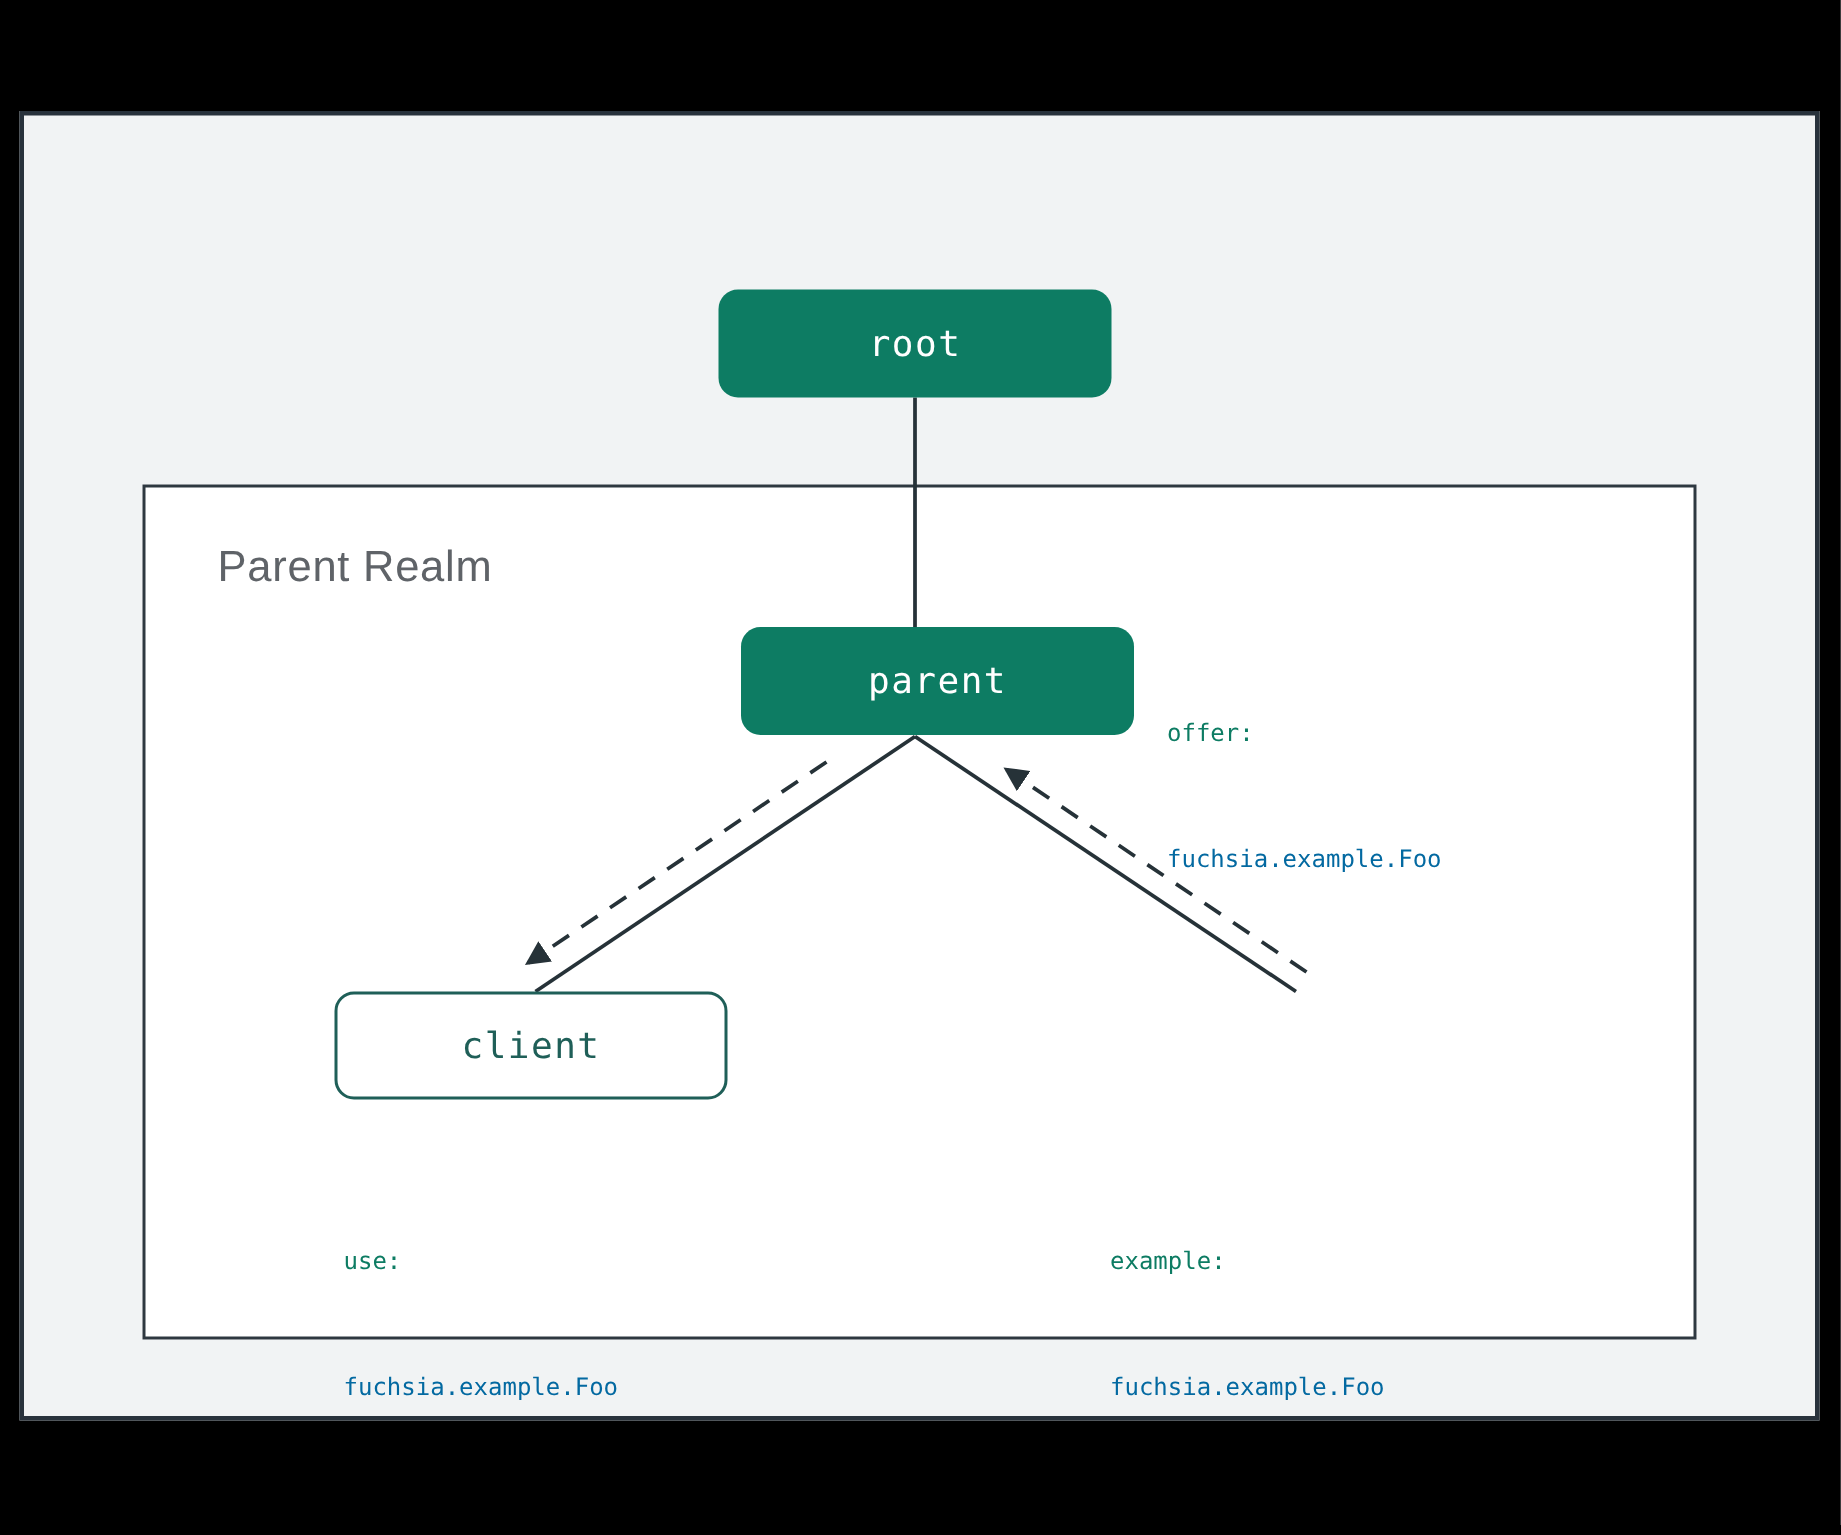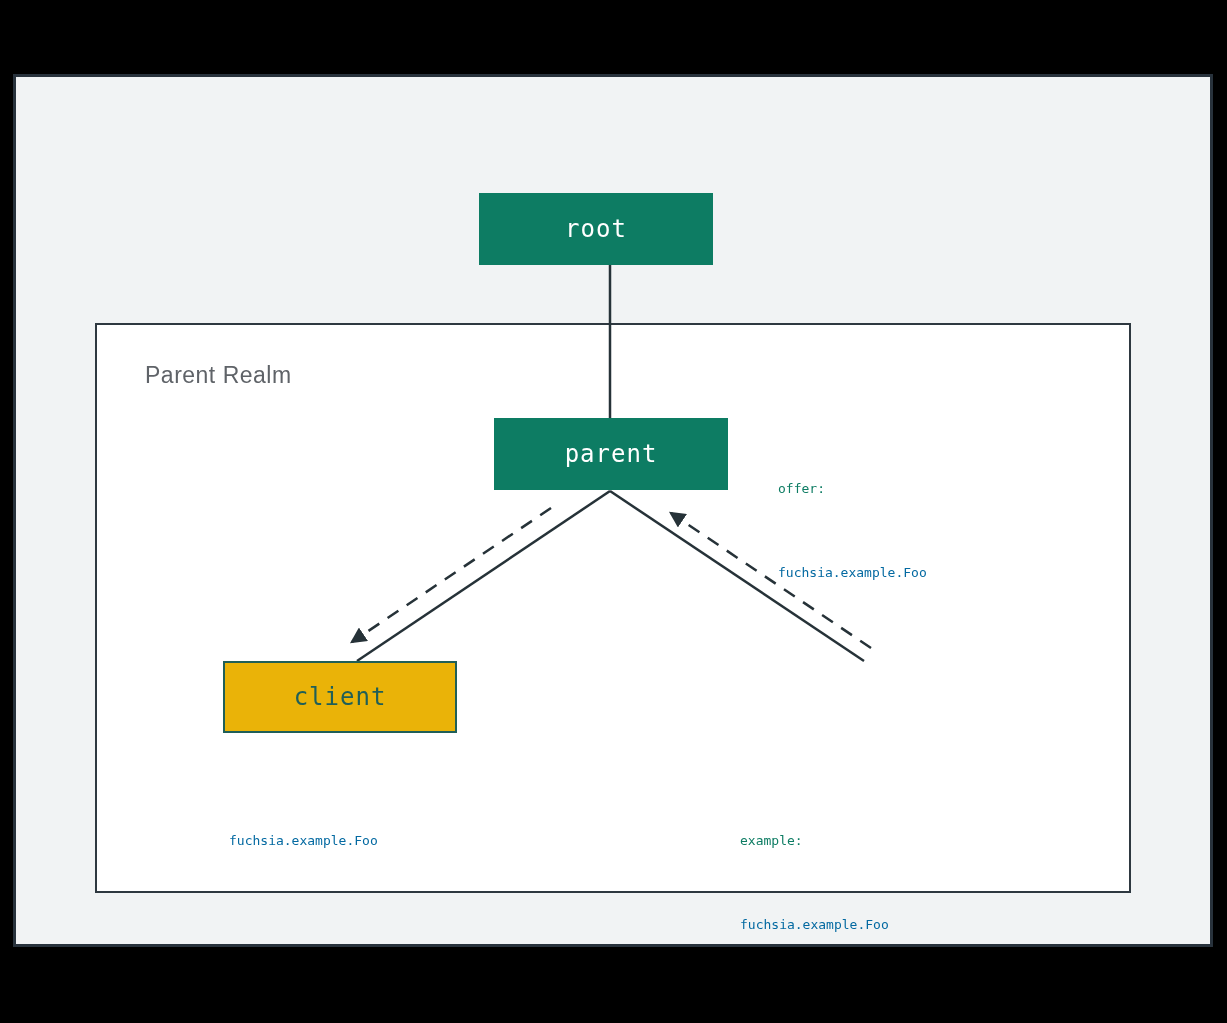--- a/index.html
+++ b/index.html
@@ -43,54 +43,54 @@
     width: 1036px;
     height: 570px;
     background: #ffffff;
     border: 2px solid #2e3840;
     box-sizing: border-box;
   }
   .realm-title {
     position: absolute;
     left: 145px;
     top: 362px;
-    font-size: 23px;
+    font-size: 29px;
     color: #5f6368;
     letter-spacing: 0.5px;
   }
   .node {
     position: absolute;
-    width: 234px;
+    width: 262px;
     height: 72px;
-    border-radius: 0;
+    border-radius: 13px;
     display: flex;
     align-items: center;
     justify-content: center;
     font-family: "DejaVu Sans Mono", monospace;
     font-size: 24px;
     letter-spacing: 1px;
     box-sizing: border-box;
   }
   .node.green {
     background: #0d7c63;
     color: #ffffff;
   }
   .node.gray {
-    background: #eab308;
+    background: #ffffff;
     border: 2px solid #1f5f58;
     color: #1f5f58;
   }
   .node-root     { left: 479px; top: 193px; }
   .node-parent   { left: 479px; top: 418px; margin-left: 15px; }
   .node-client   { left: 223px; top: 661px; }
   .node-provider { left: 734px; top: 661px; }
   .annotation {
     position: absolute;
     font-family: "DejaVu Sans Mono", monospace;
-    font-size: 13px;
+    font-size: 16px;
     line-height: 28px;
     white-space: pre;
   }
   .annotation .keyword { color: #0d7c63; display: block; }
   .annotation .value   { color: #0369a1; display: block; }
   .annotation-offer  { left: 778px; top: 419px; }
   .annotation-use    { left: 229px; top: 771px; }
   .annotation-expose { left: 740px; top: 771px; }
 </style>
 </head>
@@ -133,20 +133,21 @@
     <span>client</span>
   </div>
 
 
   <div class="annotation annotation-offer">
     <span class="keyword">offer:</span>
     <span class="value">fuchsia.example.Foo</span>
   </div>
 
   <div class="annotation annotation-use">
+    <span class="keyword">use:</span>
     <span class="value">fuchsia.example.Foo</span>
   </div>
 
   <div class="annotation annotation-expose">
     <span class="keyword">example:</span>
     <span class="value">fuchsia.example.Foo</span>
   </div>
 
 </div>
 

